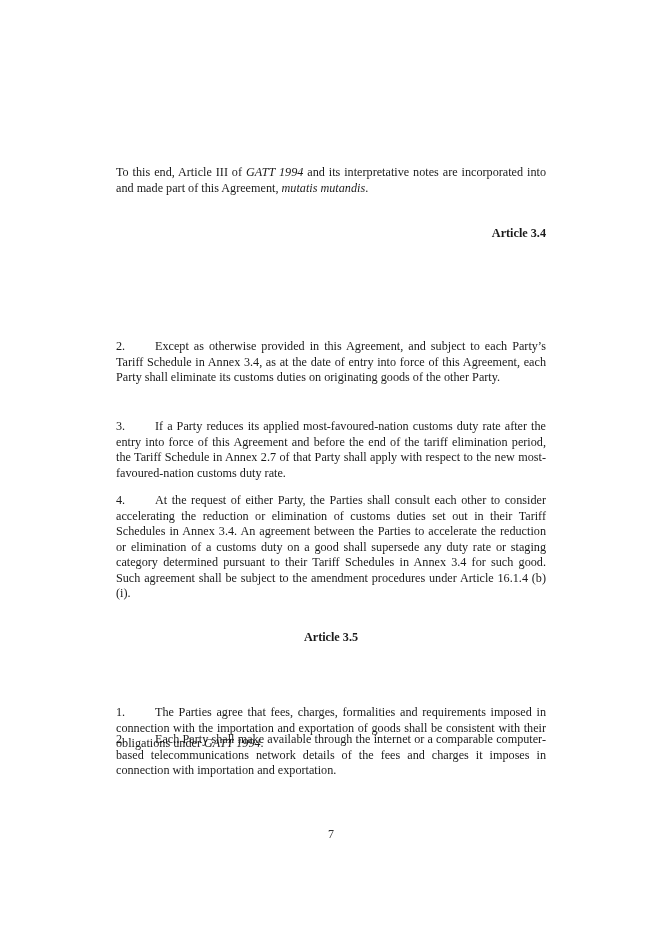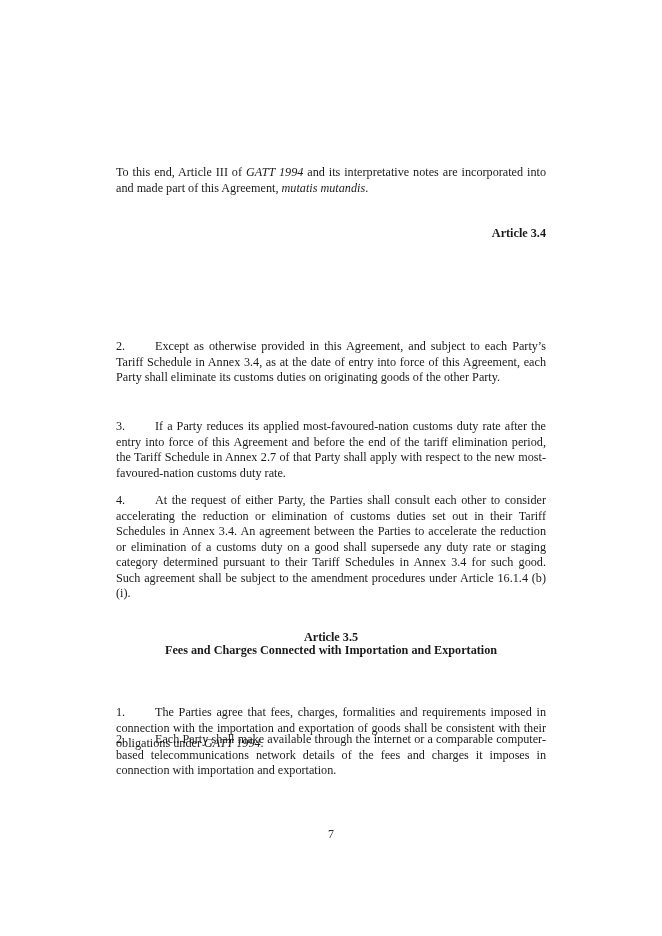--- a/index.html
+++ b/index.html
@@ -66,21 +66,20 @@
   <p class="block heading" style="top:226px;text-align:right;">Article 3.4</p>
 
 
   <p class="block para" style="top:339px;"><span class="num">2.</span><span>Except as otherwise provided in this Agreement, and subject to each Party’s Tariff Schedule in Annex 3.4, as at the date of entry into force of this Agreement, each Party shall eliminate its customs duties on originating goods of the other Party.</span></p>
 
   <p class="block para" style="top:419px;"><span class="num">3.</span><span>If a Party reduces its applied most-favoured-nation customs duty rate after the entry into force of this Agreement and before the end of the tariff elimination period, the Tariff Schedule in Annex 2.7 of that Party shall apply with respect to the new most-favoured-nation customs duty rate.</span></p>
 
   <p class="block para" style="top:493px;"><span class="num">4.</span><span>At the request of either Party, the Parties shall consult each other to consider accelerating the reduction or elimination of customs duties set out in their Tariff Schedules in Annex 3.4.  An agreement between the Parties to accelerate the reduction or elimination of a customs duty on a good shall supersede any duty rate or staging category determined pursuant to their Tariff Schedules in Annex 3.4 for such good.  Such agreement shall be subject to the amendment procedures under Article 16.1.4 (b) (i).</span></p>
 
   <p class="block heading" style="top:614px;margin-top:16px;">Article 3.5</p>
-  <p class="block heading" style="top:643px;">Fees and Charges Connected with Importation and Exportation</p>
 
   <p class="block para" style="top:673px;margin-top:32px;"><span class="num">1.</span><span>The Parties agree that fees, charges, formalities and requirements imposed in connection with the importation and exportation of goods shall be consistent with their obligations under </span><em>GATT 1994</em><span>.</span></p>
 
   <p class="block para" style="top:732px;"><span class="num">2.</span><span>Each Party shall make available through the internet or a comparable computer-based telecommunications network details of the fees and charges it imposes in connection with importation and exportation.</span></p>
 
   <div class="page-number">7</div>
 
 </div>
 
 </body></html>

